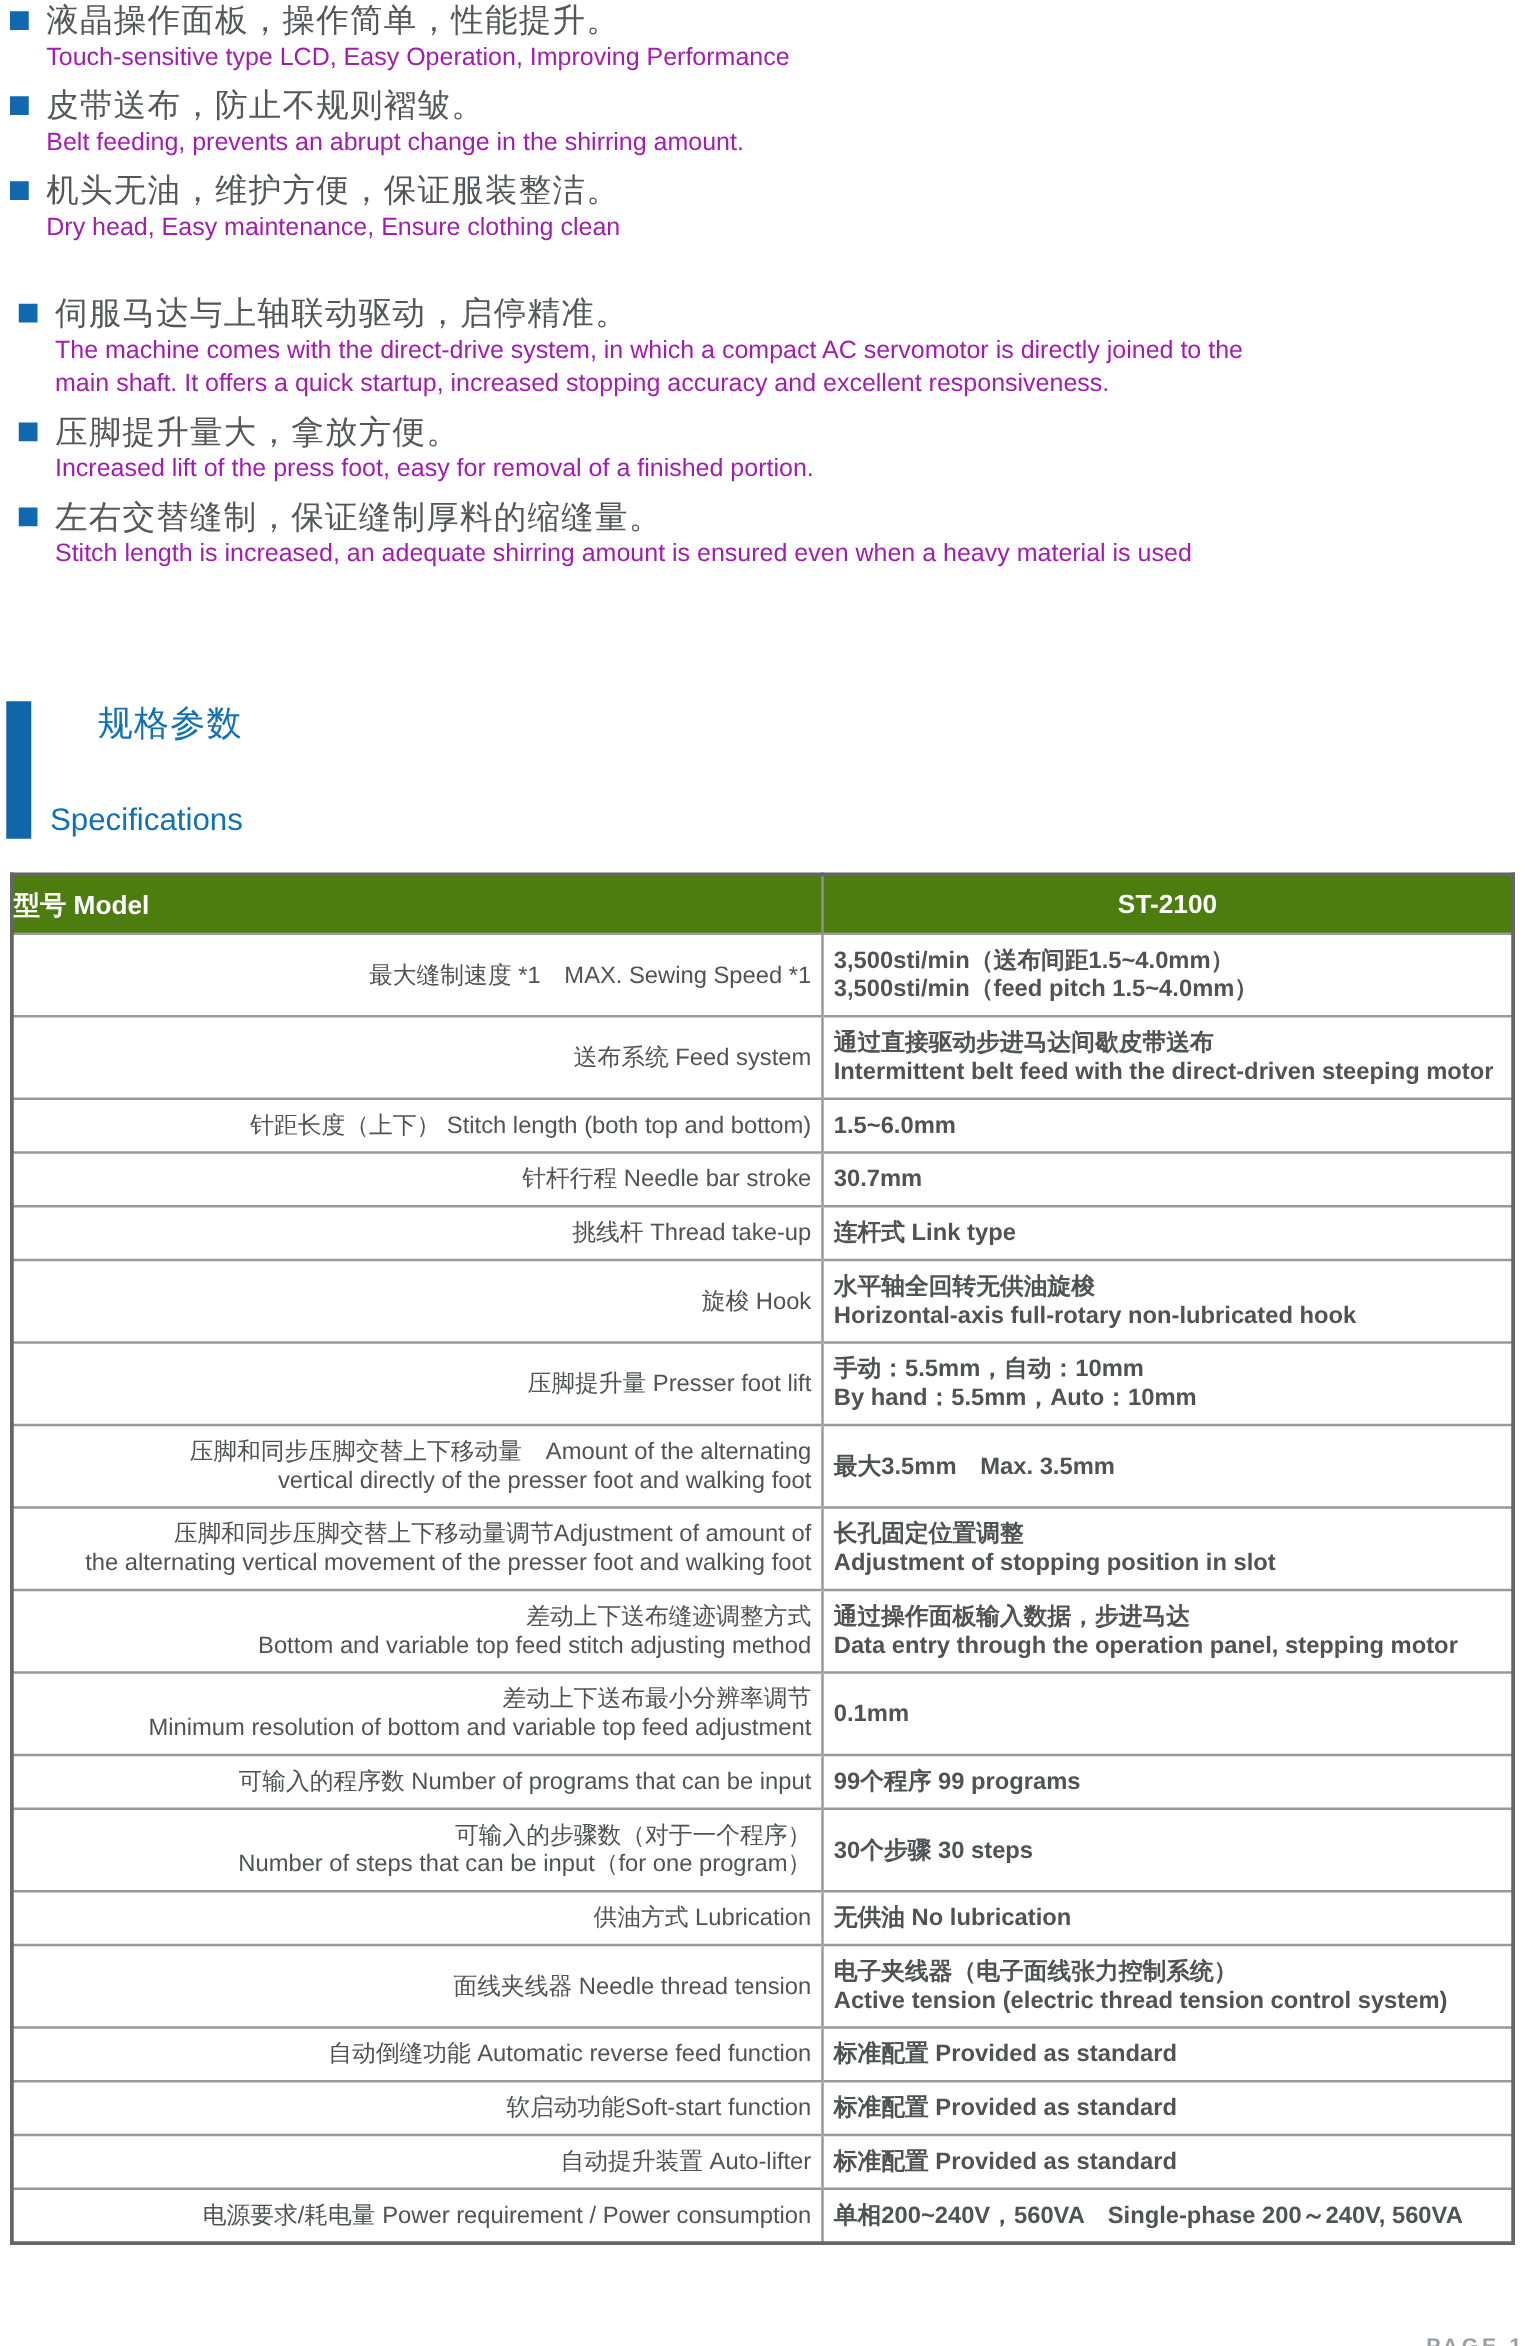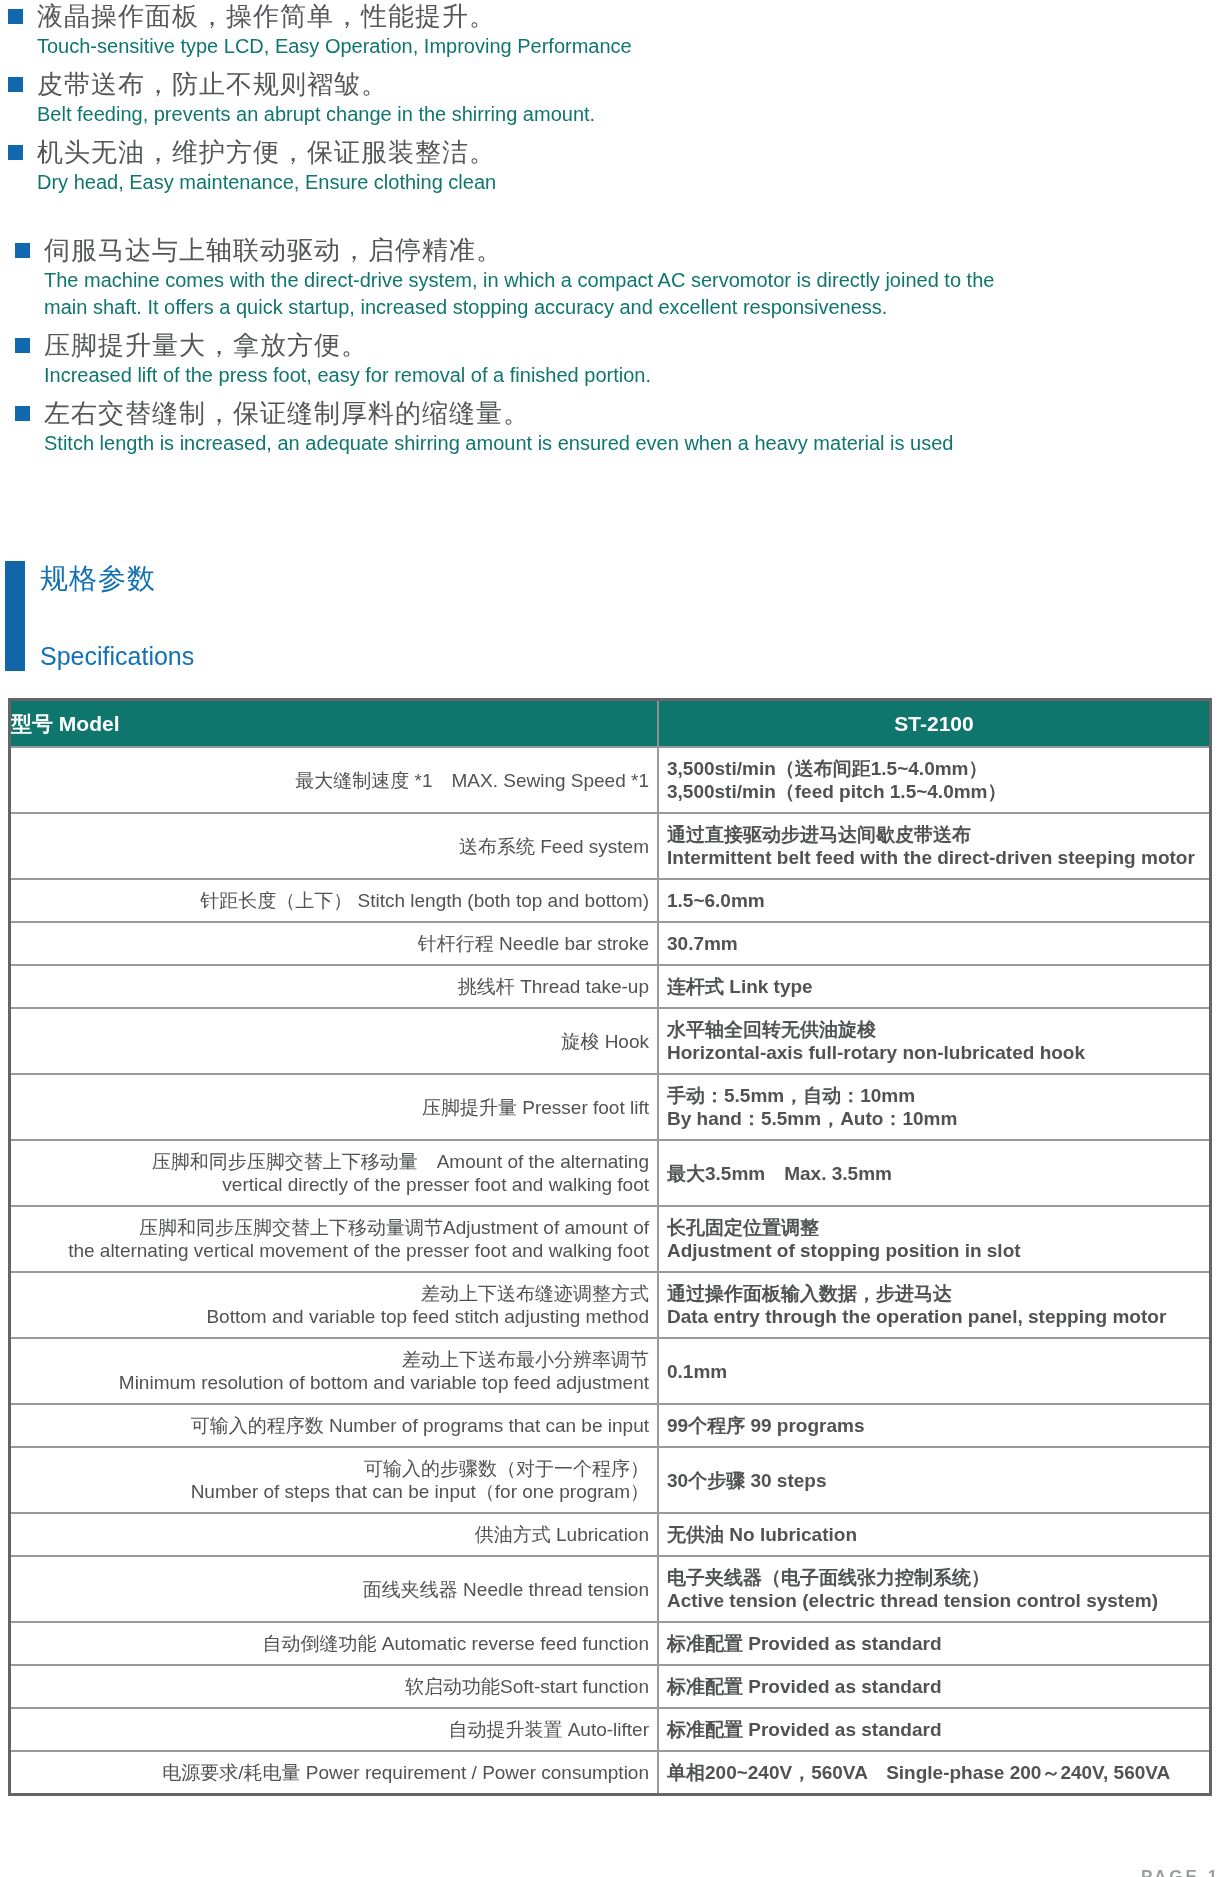--- a/index.html
+++ b/index.html
@@ -32,50 +32,51 @@
   .feature .zh {
     font-size: 26px;
     line-height: 32px;
     color: #55565a;
     letter-spacing: 1px;
   }
   .feature .en {
     margin: 1px 0 0 29px;
     font-size: 20px;
     line-height: 27px;
-    color: #0f766e;
+    color: #a21caf;
     white-space: pre-line;
     max-width: 1160px;
   }
 
   
   .section-heading {
     display: flex;
     align-items: stretch;
     margin: 104px 0 0 5px;
+    text-align: right;
   }
   .heading-bar {
     width: 20px;
     background: #1166a9;
     margin-right: 15px;
     flex: none;
   }
   .heading-zh { font-size: 28px; line-height: 36px; color: #1270b4; letter-spacing: 1px; }
   .heading-en { font-size: 25px; line-height: 30px; color: #1270b4; margin-top: 44px; }
 
   
   .spec-table {
     border-collapse: collapse;
     table-layout: fixed;
     width: 1204px;
     margin: 27px 0 0 8px;
     border: 3px solid #646568;
   }
   .spec-table thead th {
-    background: #0f766e;
+    background: #4d7c0f;
     color: #ffffff;
     font-weight: bold;
     font-size: 21px;
     height: 45px;
     padding: 0;
   }
   th.model-th { width: 646px; text-align: left; padding-left: 19px; }
   th.value-th { text-align: center; border-left: 2px solid #8f9092; }
   .spec-table tr { border-top: 2px solid #98999b; }
   .spec-table td {

